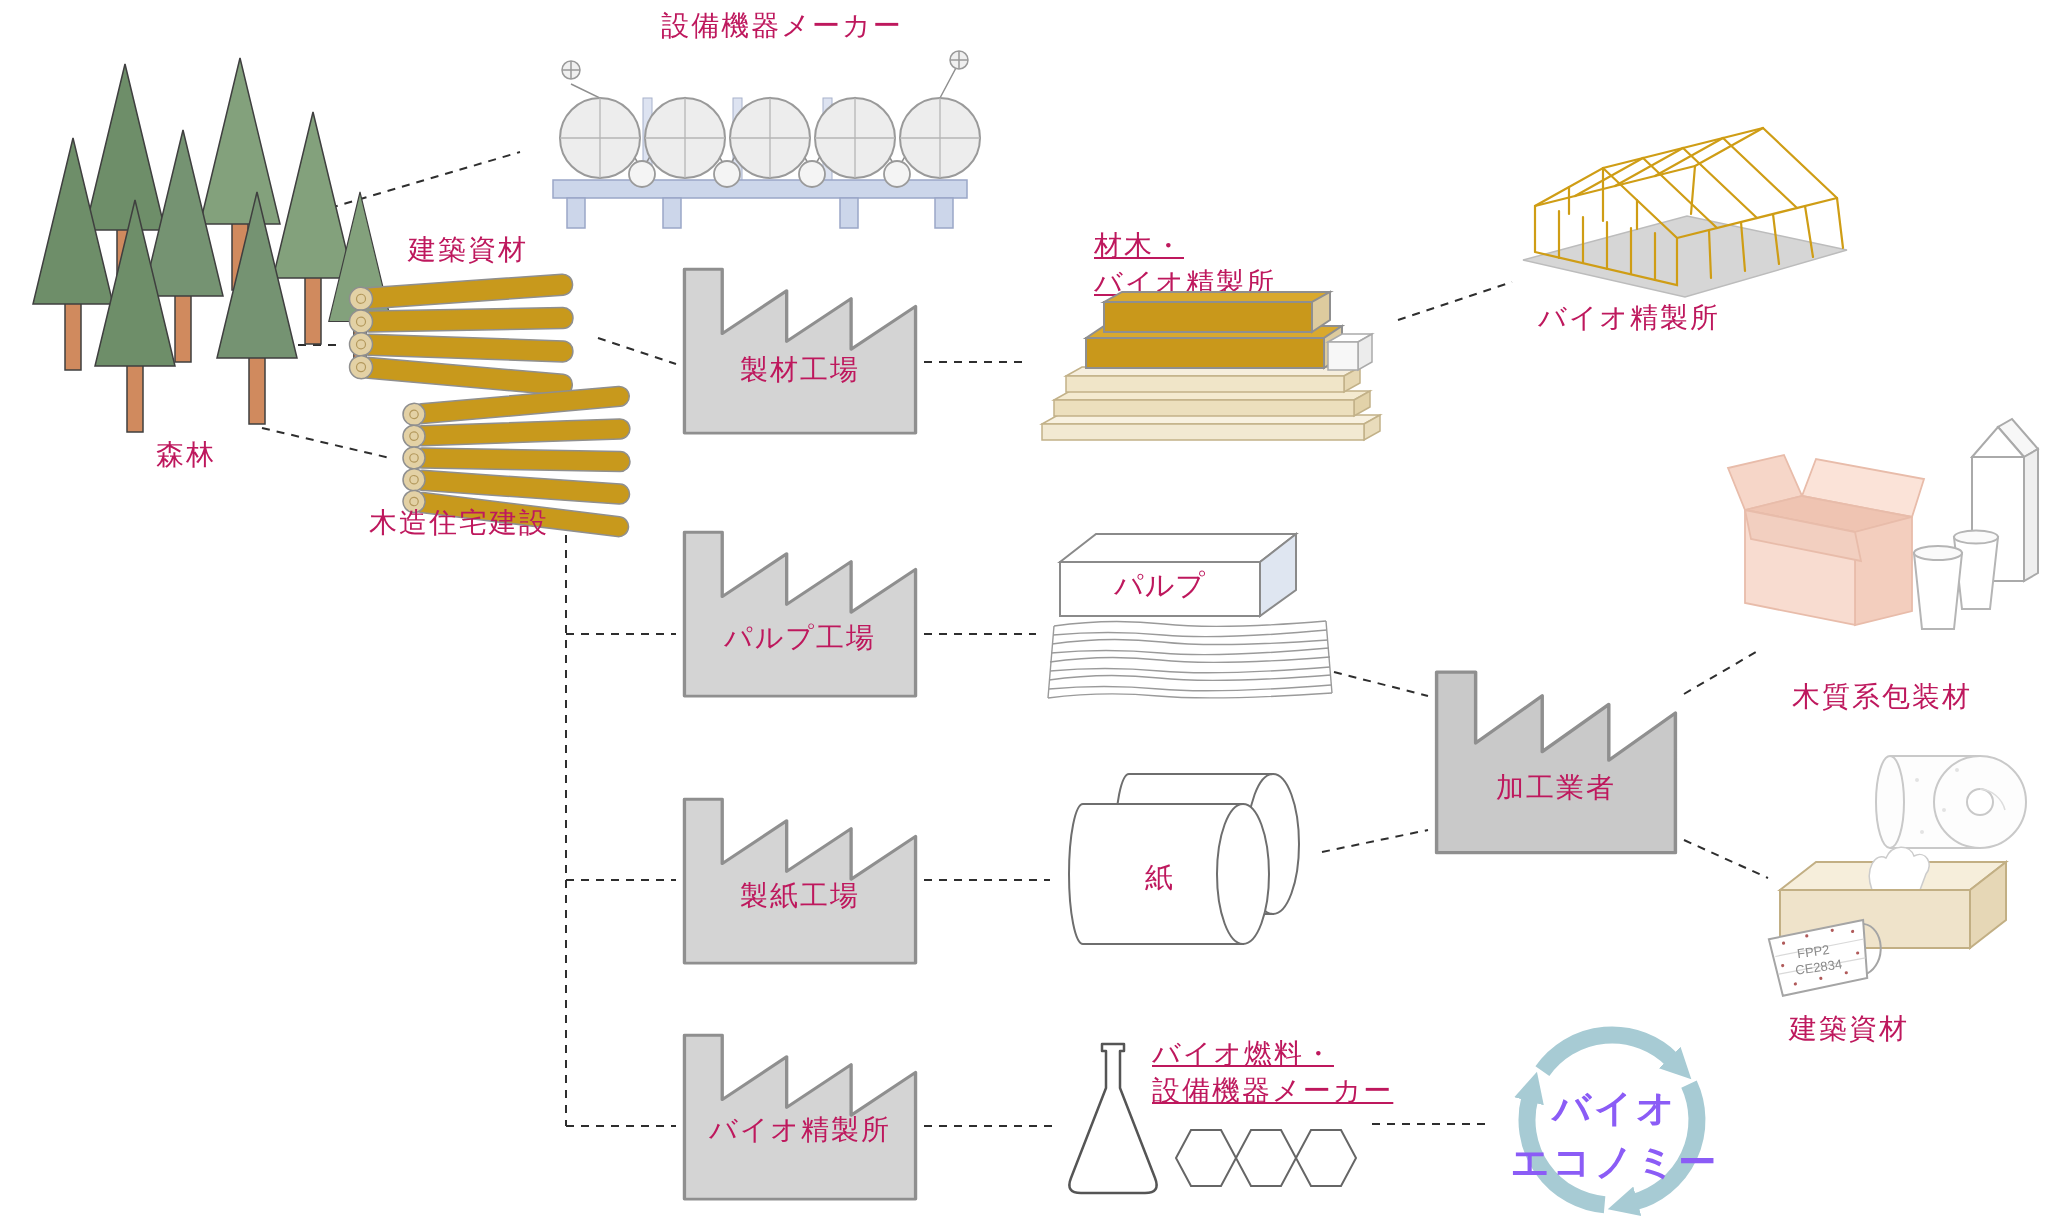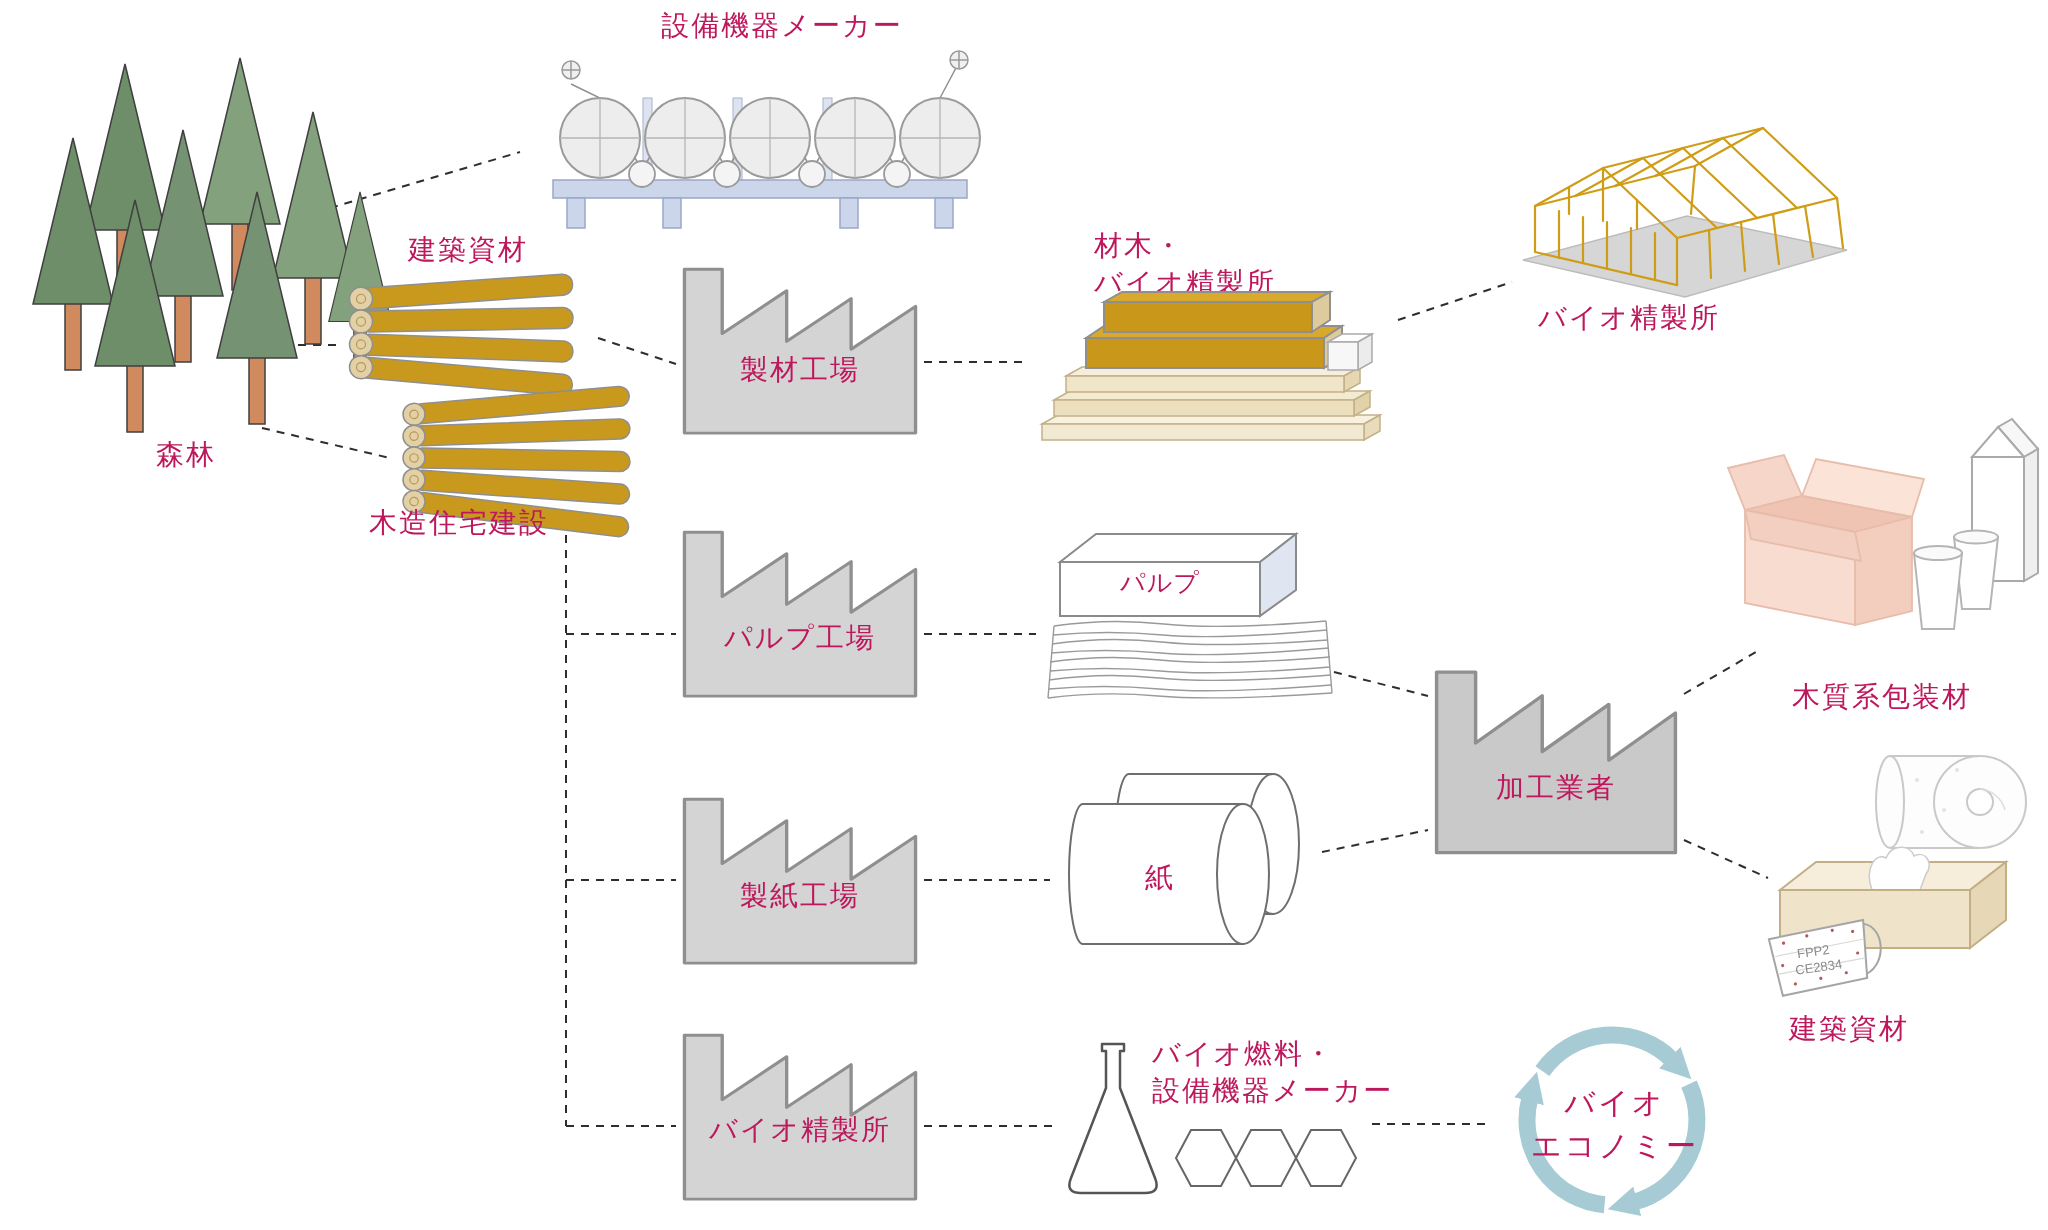--- a/index.html
+++ b/index.html
@@ -1,23 +1,23 @@
 <!DOCTYPE html>
 <html><head>
 <meta charset="utf-8">
 <style>
   html,body{margin:0;padding:0;background:#ffffff;}
   body{font-family:"Liberation Sans","DejaVu Sans",sans-serif;}
   #canvas{position:relative;width:2048px;height:1230px;background:#ffffff;overflow:hidden;}
   .abs{position:absolute;}
   .lbl{position:absolute;color:#be185d;font-size:28px;letter-spacing:2px;text-align:center;line-height:1.32;}
   .lbl span{display:block;}
-  .lbl.alignleft{text-align:left;}
-  .lbl.onwhite{font-size:25px;letter-spacing:1px;}
-  .lbl.bioeco{color:#be185d;font-weight:normal;font-size:30px;line-height:1.42;letter-spacing:3px;}
+  .lbl.alignleft{text-align:left;text-decoration:underline;}
+  .lbl.onwhite{font-size:29px;letter-spacing:1px;}
+  .lbl.bioeco{color:#8b5cf6;font-weight:bold;font-size:38px;line-height:1.42;letter-spacing:3px;}
   svg{display:block;overflow:visible;}
 </style>
 </head>
 <body>
 
 <div id="canvas">
 
   <svg class="abs" style="left:0;top:0" width="2048" height="1230" viewBox="0 0 2048 1230">
     <g stroke="#2e2e2e" stroke-width="2" stroke-dasharray="8 7" fill="none">
       <line x1="330" y1="208" x2="520" y2="152"></line>

